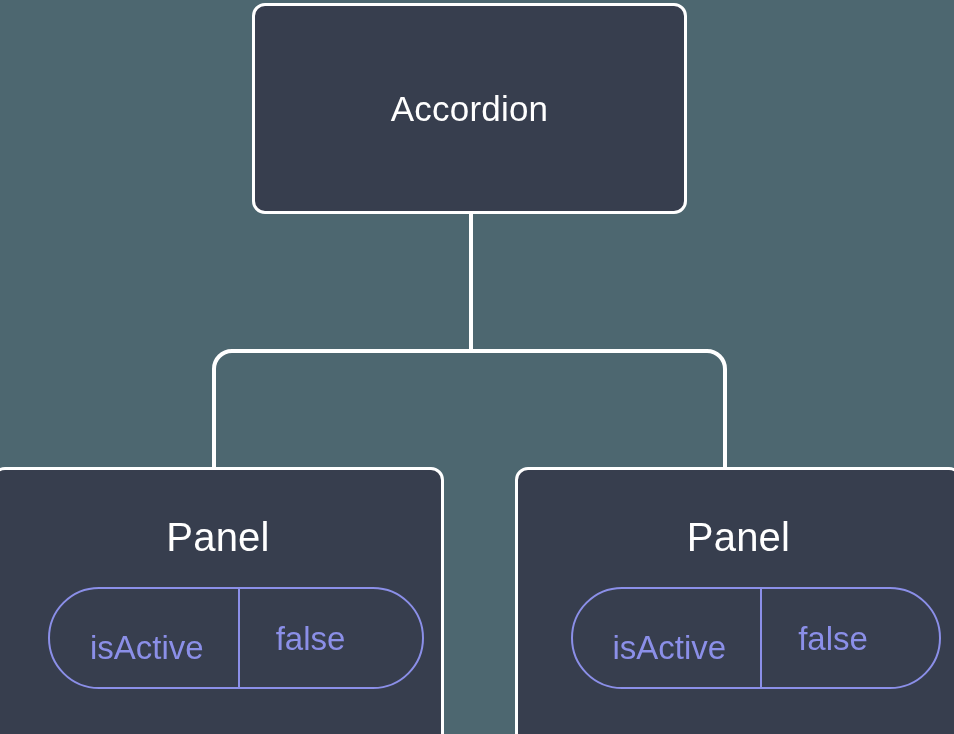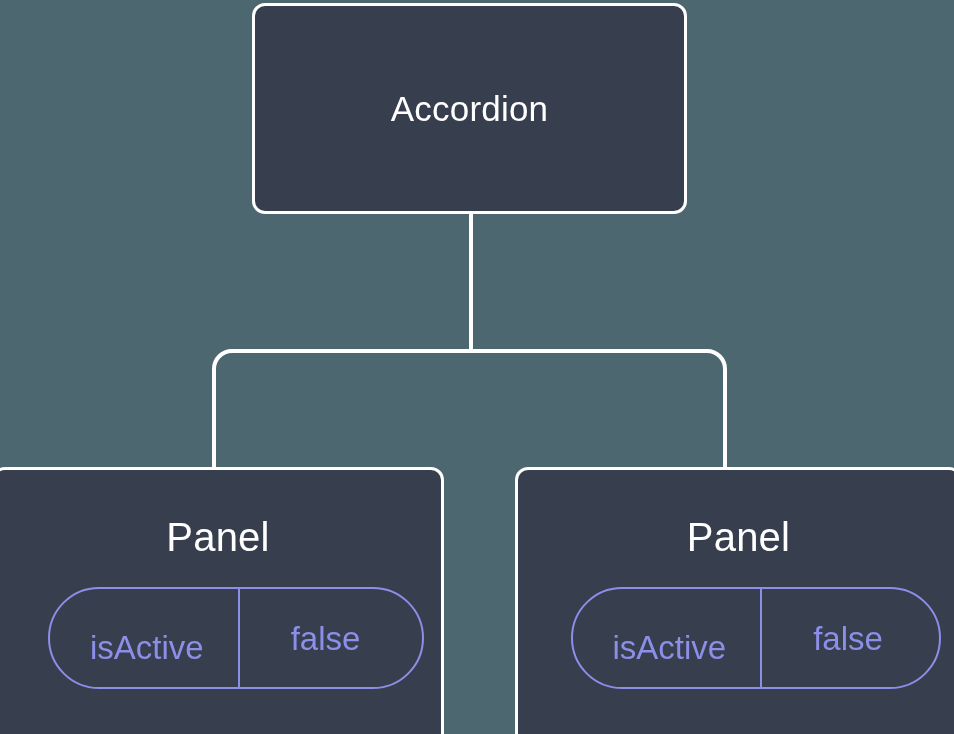--- a/index.html
+++ b/index.html
@@ -92,21 +92,21 @@
     align-items: center;
     justify-content: center;
     color: #8b8fe8;
     font-size: 33px;
     line-height: 1;
     white-space: nowrap;
     box-sizing: border-box;
   }
   .pill-key   { padding: 18px 34px 0 40px; }
   .pill-value {
-    padding: 0 40px 0 51px;
+    padding: 0 40px 0 36px;
     border-left: 2px solid #8b8fe8;
   }
   .pill-left  { width: 376px; margin-left: 36px; }
   .pill-right { width: 370px; margin-left: 34px; }
 </style>
 </head>
 <body>
 
 <div id="diagram">
 

